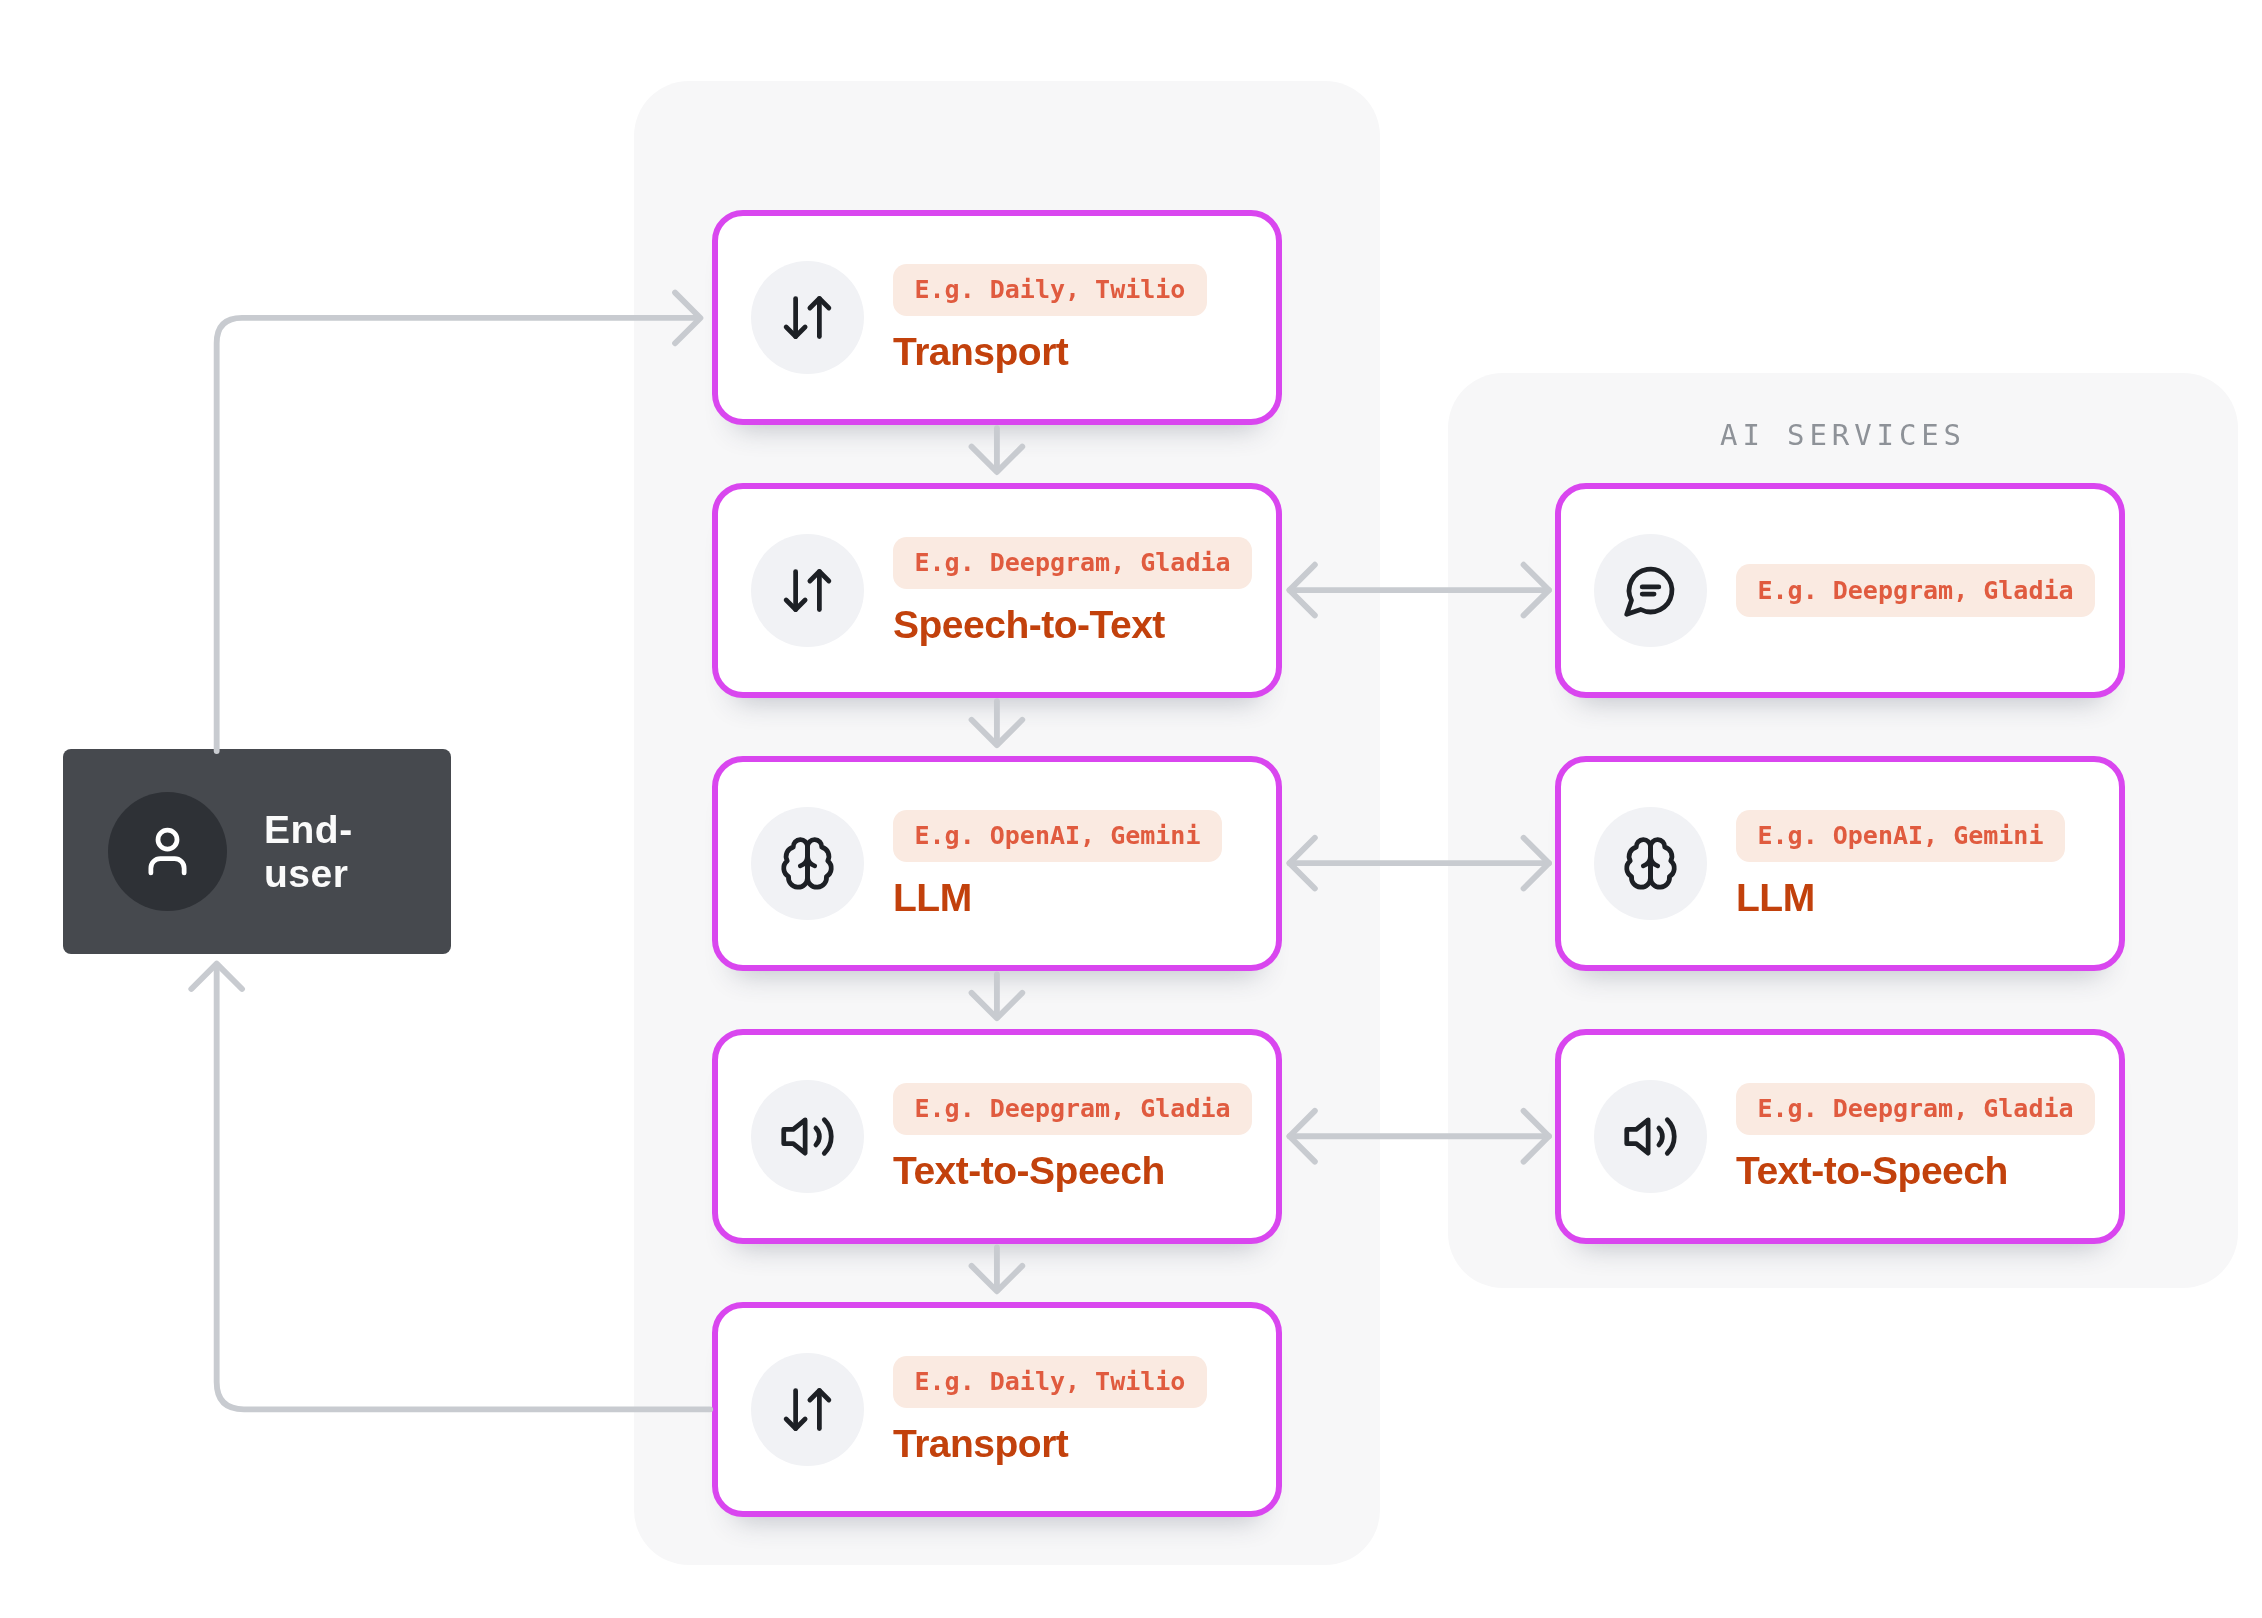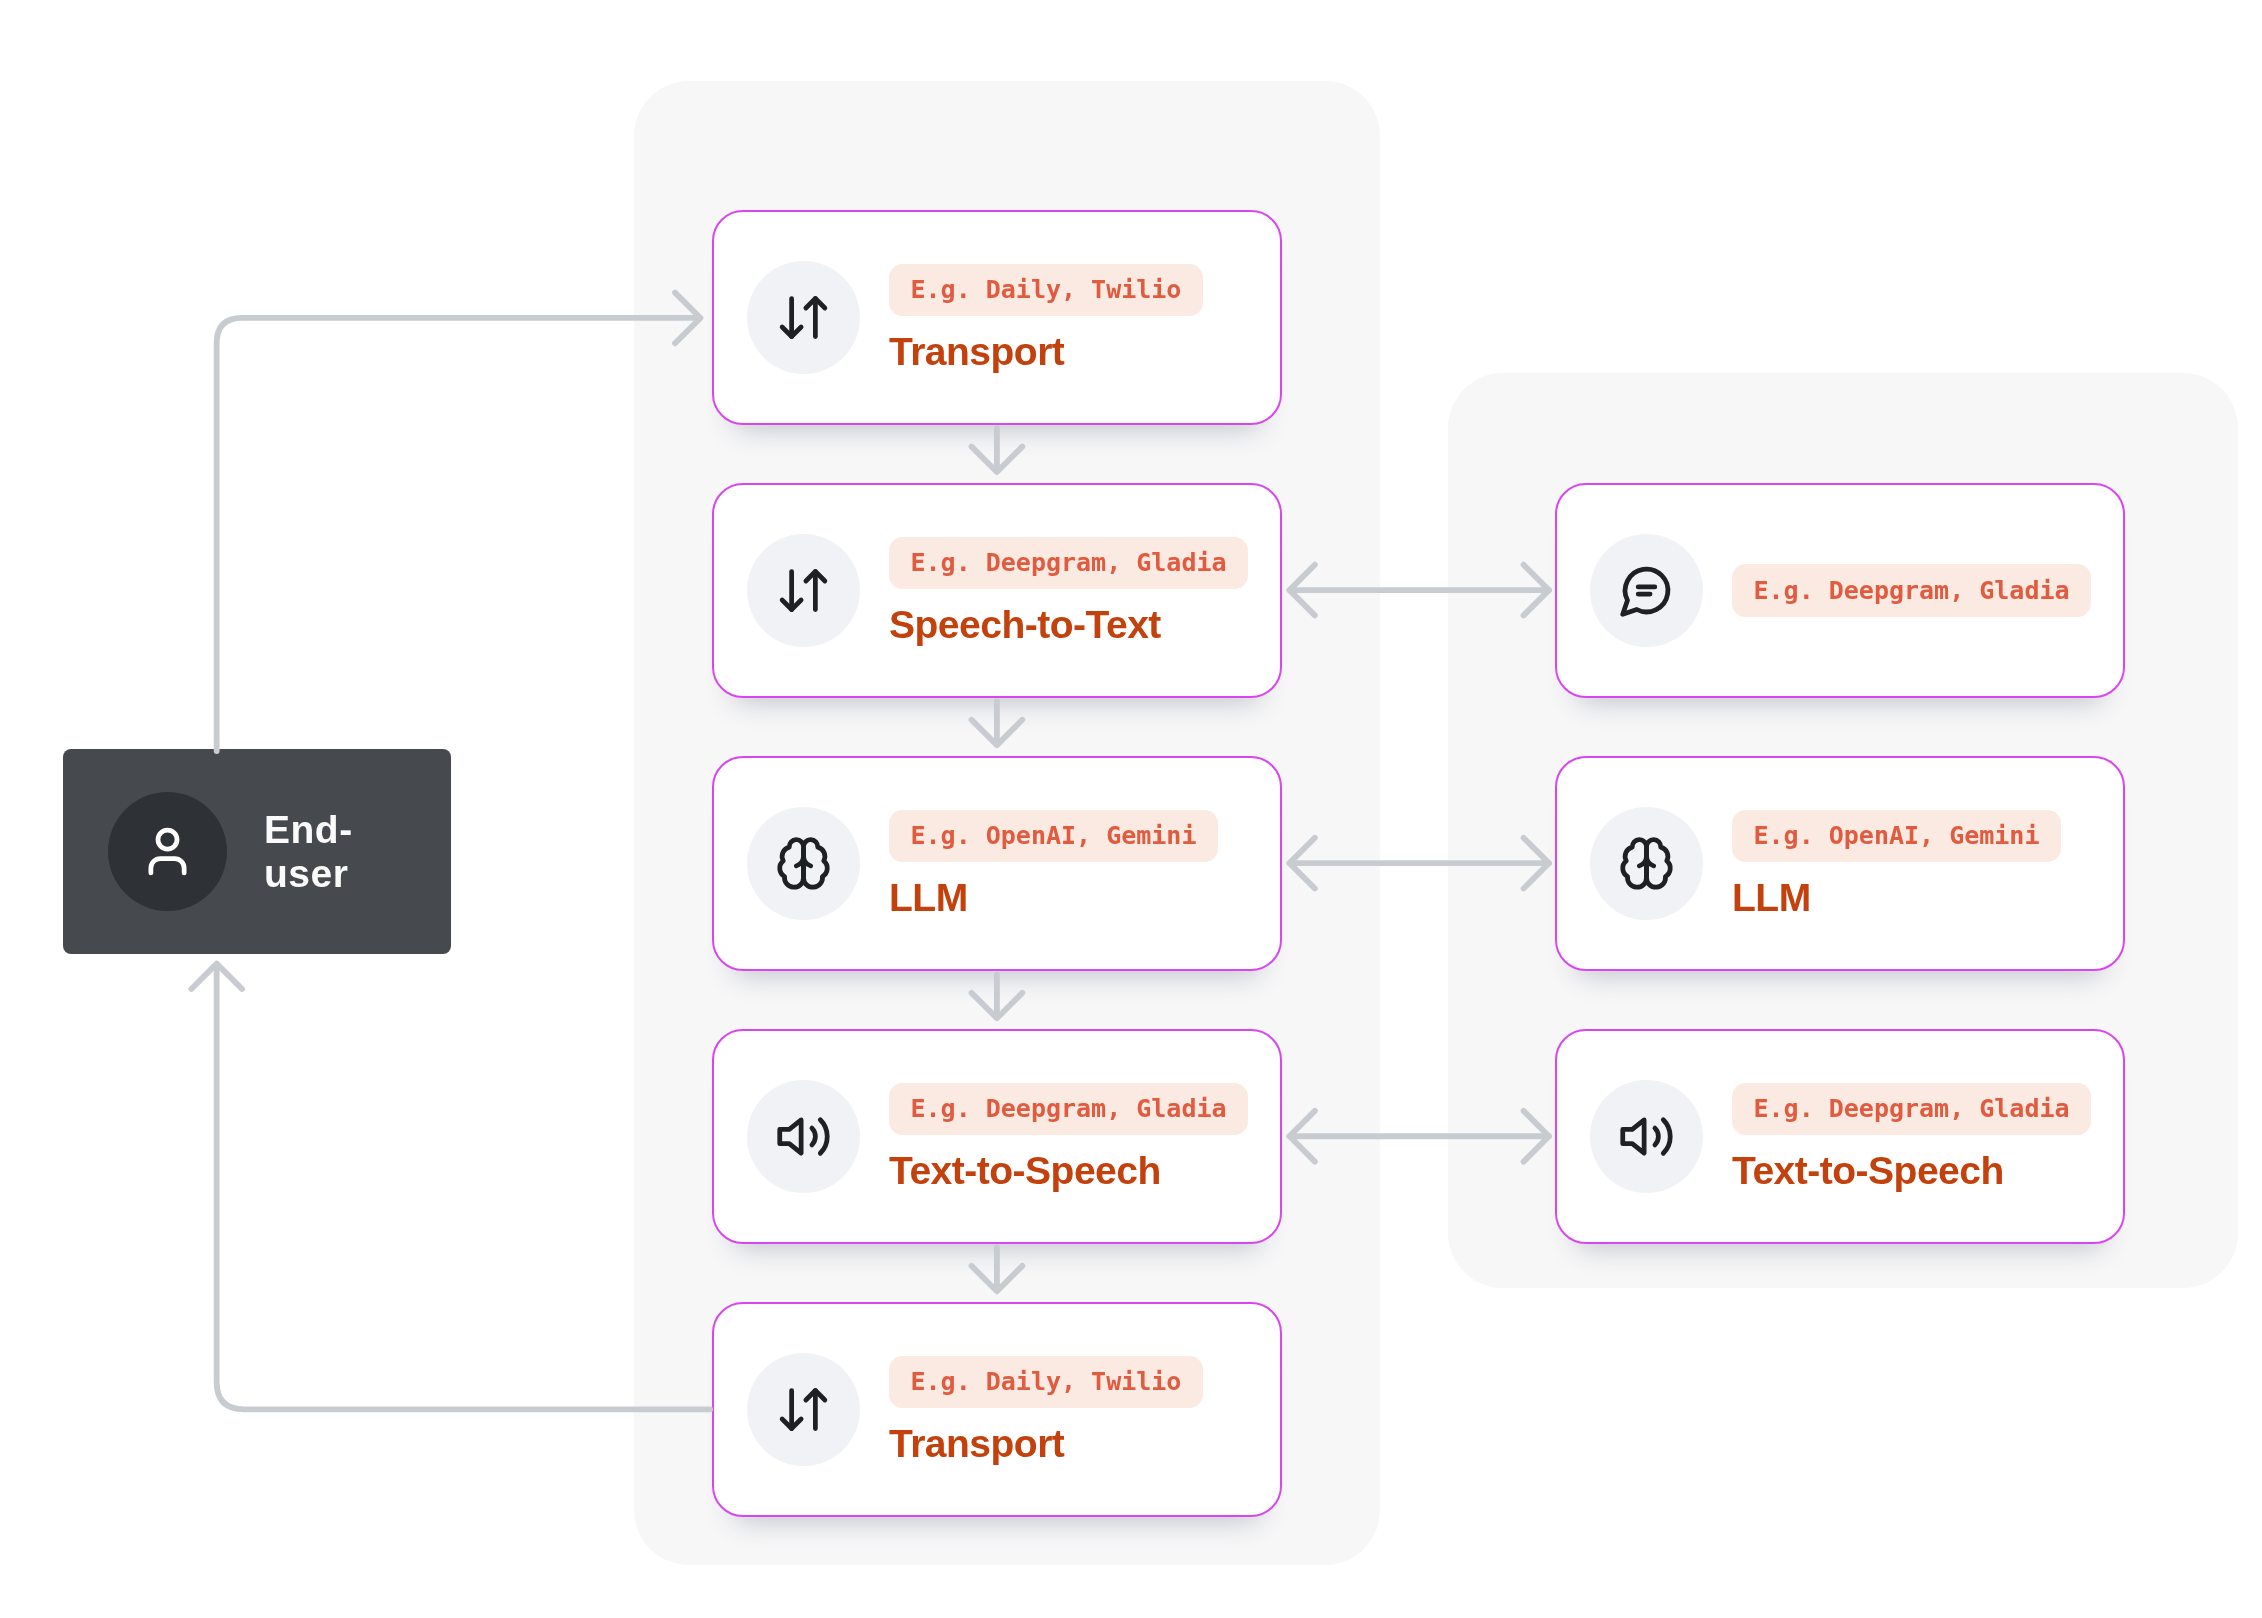--- a/index.html
+++ b/index.html
@@ -14,21 +14,21 @@
   .panel-title{
     position:absolute;left:0;right:0;text-align:center;
     font-family:"DejaVu Sans Mono",monospace;font-weight:500;
     font-size:29px;letter-spacing:4.9px;color:#8e9298;
   }
   .panel-pipecat .panel-title{top:55px;}
   .panel-ai .panel-title{top:45px;}
 
   .card{
     position:absolute;width:570px;height:215px;box-sizing:border-box;
-    background:#ffffff;border:2px solid #d946ef;border-radius:31px;
+    background:#ffffff;border:6px solid #d946ef;border-radius:31px;
     box-shadow:0 25px 29px -23.4px rgba(45,55,80,.30);
     display:flex;align-items:center;gap:29px;
     padding:0 33px 0 33px;
   }
   .panel-pipecat .card{left:78px;}
   .panel-ai .card{left:107px;}
 
   .icon-circle{
     flex:none;width:113px;height:113px;border-radius:50%;
     background:#f1f2f5;display:flex;align-items:center;justify-content:center;
@@ -136,20 +136,21 @@
           </svg>
       </div>
       <div class="card-text">
         <span class="badge">E.g. Daily, Twilio</span>
         <div class="card-title">Transport</div>
       </div>
     </div>
   </section>
 
   <section class="panel panel-ai">
+    <div class="panel-title">AI SERVICES</div>
 
     <div class="card" style="top:110px">
       <div class="icon-circle">
         <svg viewBox="0 0 24 24" fill="none" stroke="currentColor" stroke-width="2" stroke-linecap="round" stroke-linejoin="round">
             <path d="M7.9 20A9 9 0 1 0 4 16.1L2 22Z"></path>
             <path d="M8.5 10.5h7"></path>
             <path d="M8.5 13.5h5"></path>
           </svg>
       </div>
       <div class="card-text">

